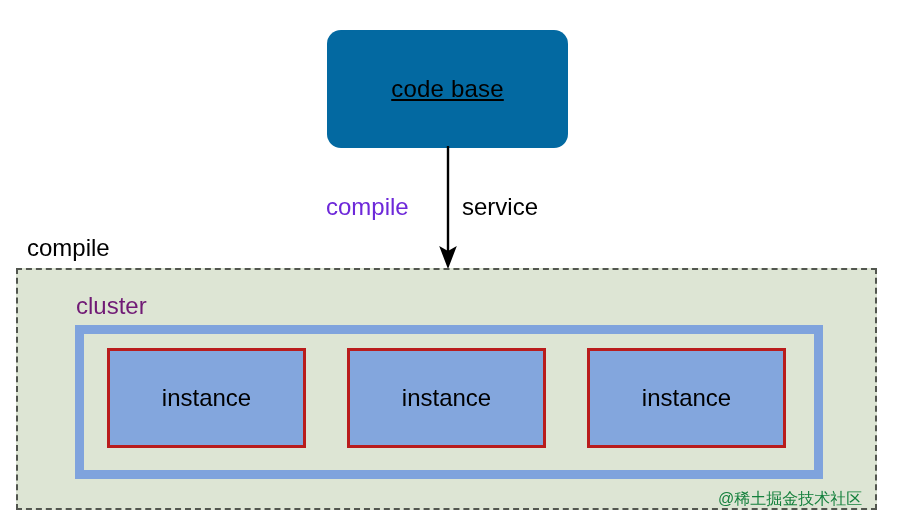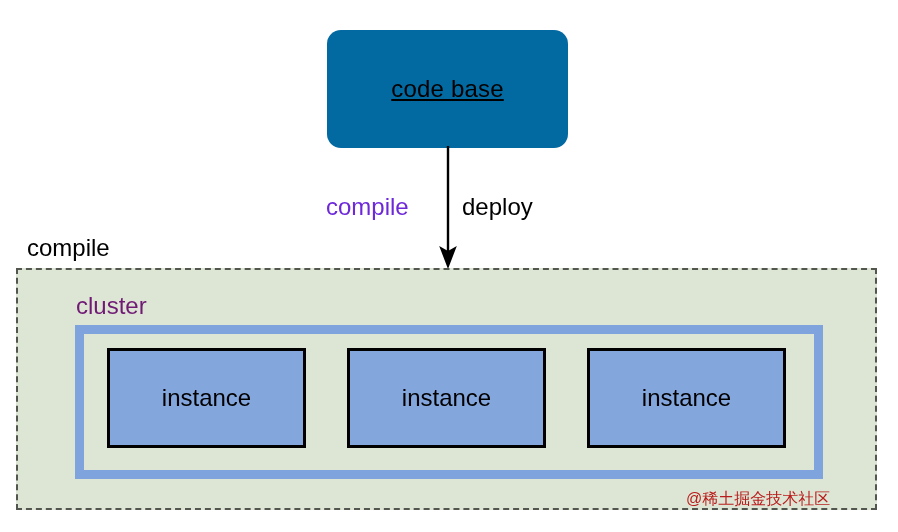--- a/index.html
+++ b/index.html
@@ -110,63 +110,63 @@
     box-sizing: border-box;
   }
 
   
   .instance-box {
     position: absolute;
     top: 348px;
     width: 199px;
     height: 100px;
     background: #83a6dd;
-    border: 3px solid #000000;
+    border: 3px solid #b91c1c;
     box-sizing: border-box;
     display: flex;
     align-items: center;
     justify-content: center;
   }
   #instance-1 { left: 107px; }
   #instance-2 { left: 347px; }
   #instance-3 { left: 587px; }
   .instance-label {
     font-size: 24px;
     color: #000000;
     line-height: 1;
   }
 
   
   #watermark {
     position: absolute;
-    left: 686px;
+    left: 718px;
     top: 491px;
     font-size: 16px;
-    color: #b91c1c;
+    color: #15803d;
     line-height: 1;
     white-space: nowrap;
   }
 </style>
 </head>
 <body>
 
 <div id="canvas">
 
   <div id="code-base-node">
     <span id="code-base-label">code base</span>
   </div>
 
   <svg id="deploy-arrow" viewBox="0 0 24 124">
     <line x1="12" y1="0" x2="12" y2="108" stroke="#000000" stroke-width="2.4"></line>
     <polygon points="12,123 3.2,100 12,105 20.8,100" fill="#000000"></polygon>
   </svg>
 
   <span id="compile-label">compile</span>
 
-  <span id="deploy-label">deploy</span>
+  <span id="deploy-label">service</span>
 
   <span id="service-label">compile</span>
   <div id="service-box"></div>
 
   <span id="cluster-label">cluster</span>
   <div id="cluster-box"></div>
 
   <div id="instance-1" class="instance-box">
     <span class="instance-label">instance</span>
   </div>

